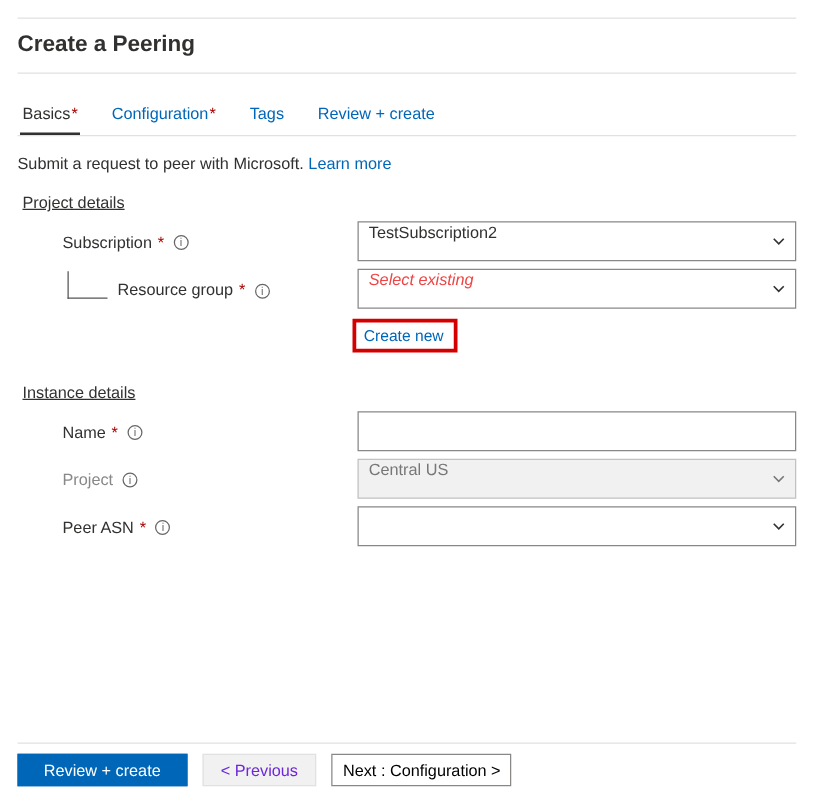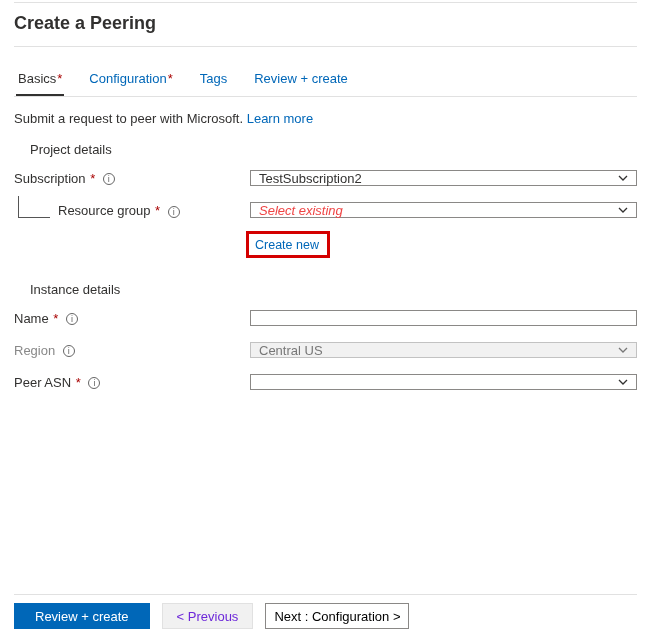--- a/index.html
+++ b/index.html
@@ -6,21 +6,21 @@
   html, body {
     margin: 0; padding: 0;
     font-family: "Segoe UI", Arial, sans-serif;
     font-size: 13px;
     color: #323130;
     background: #fff;
     width: 651px; height: 641px;
     overflow: hidden;
     position: relative;
   }
-  .page { padding: 0 14px; }
+  .page { padding: 12px 14px; }
   .topline { border-top: 1px solid #e1e1e1; height: 0; margin-top: 2px; }
   h1 {
     font-size: 18px; font-weight: 600;
     margin: 10px 0 12px 0;
   }
   .hr { border-top: 1px solid #e1e1e1; height: 0; margin: 0 0 18px 0; }
   .tabs {
     display: flex; gap: 23px;
     border-bottom: 1px solid #e1e1e1;
     padding-left: 2px;
@@ -38,37 +38,38 @@
   }
   .req { color: #a80000; padding-left: 1px; }
   .infoicon {
     display: inline-block; width: 12px; height: 12px;
     border: 1px solid #666; border-radius: 50%;
     font-size: 9px; line-height: 11px; text-align: center;
     color: #666; vertical-align: middle; margin-left: 4px;
   }
   .desc { margin: 14px 0 16px 0; font-size: 13px; }
   .desc a { color: #0067b8; text-decoration: none; }
-  .section-title { margin: 4px 0 8px 16px; font-size: 13px; }
+  .section-title { margin: 4px 0 8px 4px; font-size: 13px; text-decoration: underline; }
   .form-row {
     display: flex; align-items: center;
     margin-bottom: 6px;
     min-height: 26px;
+    margin-left: 36px;
   }
   .label-col {
     width: 236px; flex: 0 0 236px;
     font-size: 13px;
     padding-right: 6px;
   }
   .control-col {
     flex: 1 1 auto;
     position: relative;
   }
   .select, .input {
-    width: 100%; height: 16px;
+    width: 100%; height: 32px;
     border: 1px solid #8a8886;
     background: #fff;
     font-size: 13px;
     padding: 0 24px 0 8px;
     font-family: inherit;
     position: relative;
   }
   .select.placeholder { color: #ef4444; font-style: italic; }
   .select.disabled {
     background: #f1f1f1; color: #777;
@@ -210,21 +211,21 @@
       <span>Name</span><span class="req"> *</span>
       <span class="infoicon">i</span>
     </div>
     <div class="control-col">
       <input class="input" type="text" value="" style="">
     </div>
   </div>
 
   <div class="form-row">
     <div class="label-col disabled-label">
-      <span>Region</span>
+      <span>Project</span>
       <span class="infoicon">i</span>
     </div>
     <div class="control-col">
       <div class="select disabled">
         <span>Central US</span>
       </div>
       <span class="chevron">
         <svg width="12" height="12" viewBox="0 0 12 12">
             <path d="M2 4 L6 8 L10 4" stroke="#777" stroke-width="1.3" fill="none"></path>
           </svg>

